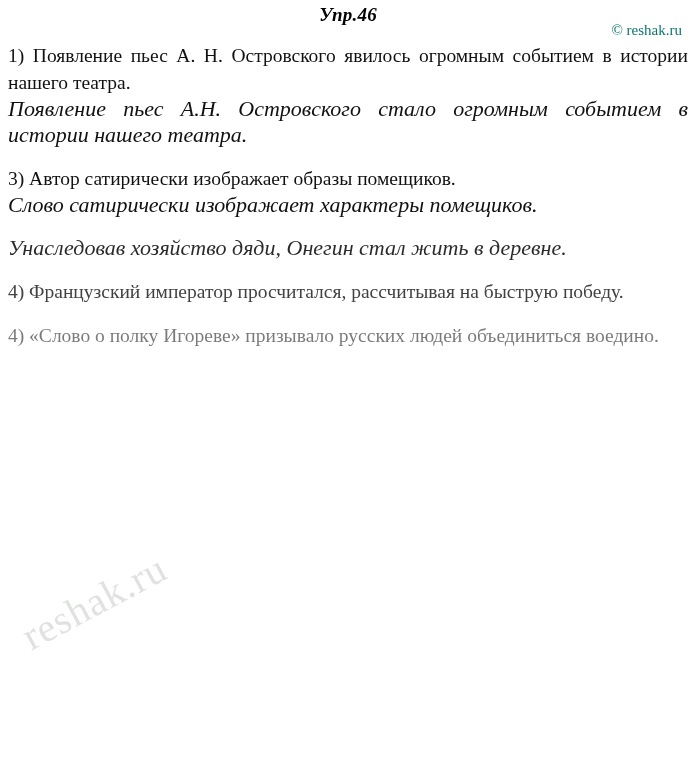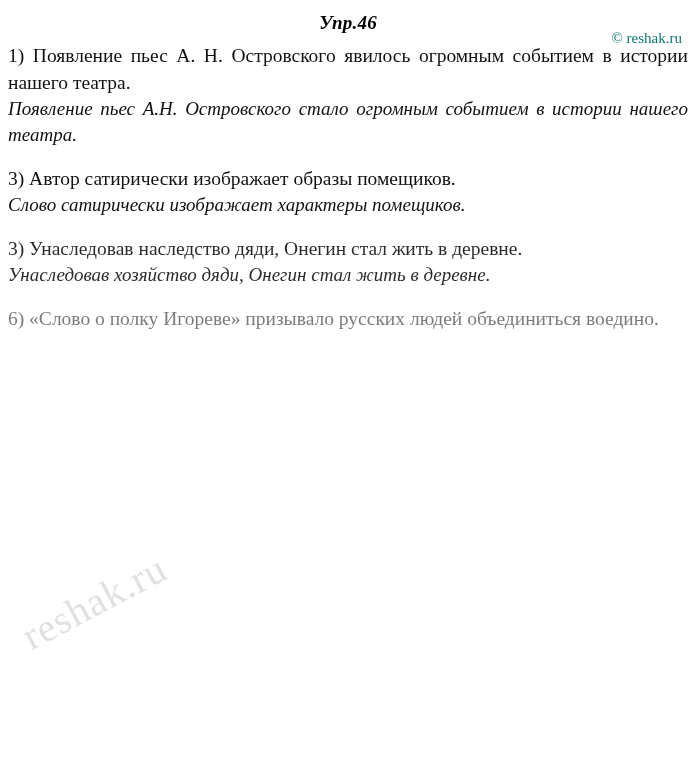--- a/index.html
+++ b/index.html
@@ -13,21 +13,21 @@
     font-family: "Liberation Serif", "DejaVu Serif", serif;
     color: #000000;
     position: relative;
     overflow: hidden;
   }
   .page {
     position: relative;
     width: 700px;
     height: 781px;
     box-sizing: border-box;
-    padding: 10px 12px 0 8px;
+    padding: 2px 12px 0 8px;
   }
   .header {
     position: relative;
     height: 30px;
   }
   .title {
     position: absolute;
     left: 0;
     right: 0;
     top: 2px;
@@ -39,33 +39,33 @@
   }
   .copyright {
     position: absolute;
     right: 6px;
     top: 20px;
     font-size: 15px;
     color: #0f766e;
     font-family: "Liberation Serif", serif;
   }
   .content {
-    margin-top: 2px;
+    margin-top: 10px;
   }
   .item {
     margin-bottom: 17px;
   }
   .q {
     font-size: 19.5px;
     line-height: 27px;
     text-align: justify;
     text-justify: inter-word;
   }
   .a {
-    font-size: 19px;
+    font-size: 22px;
     line-height: 26px;
     font-style: italic;
     text-align: justify;
     text-justify: inter-word;
   }
   .justify-all {
     text-align-last: left;
   }
   
   .watermark {
@@ -104,30 +104,30 @@
       <div class="q fade1">1) Появление пьес А. Н. Островского явилось огромным событием в истории нашего театра.</div>
       <div class="a fade1">Появление пьес А.Н. Островского стало огромным событием в истории нашего театра.</div>
     </div>
 
     <div class="item">
       <div class="q fade1 justify-all">3) Автор сатирически изображает образы помещиков.</div>
       <div class="a fade1 justify-all">Слово сатирически изображает характеры помещиков.</div>
     </div>
 
     <div class="item">
-      <div class="q fade2 justify-all">3) Унаследовав наследство дяди, Онегин стал жить в деревне.</div>
       <div class="a fade2 justify-all">Унаследовав хозяйство дяди, Онегин стал жить в деревне.</div>
+    </div>
+
+    <div class="item">
+      <div class="q fade3">4) Французский император просчитался, рассчитывая на быструю победу.</div>
     </div>
 
     <div class="item">
     </div>
 
     <div class="item">
-    </div>
-
-    <div class="item">
-      <div class="q fade5">6) «Слово о полку Игореве» призывало русских людей объединиться воедино.</div>
+      <div class="q fade5">4) «Слово о полку Игореве» призывало русских людей объединиться воедино.</div>
     </div>
 
   </div>
 
   <div class="watermark">reshak.ru</div>
 </div>
 
 </body></html>

